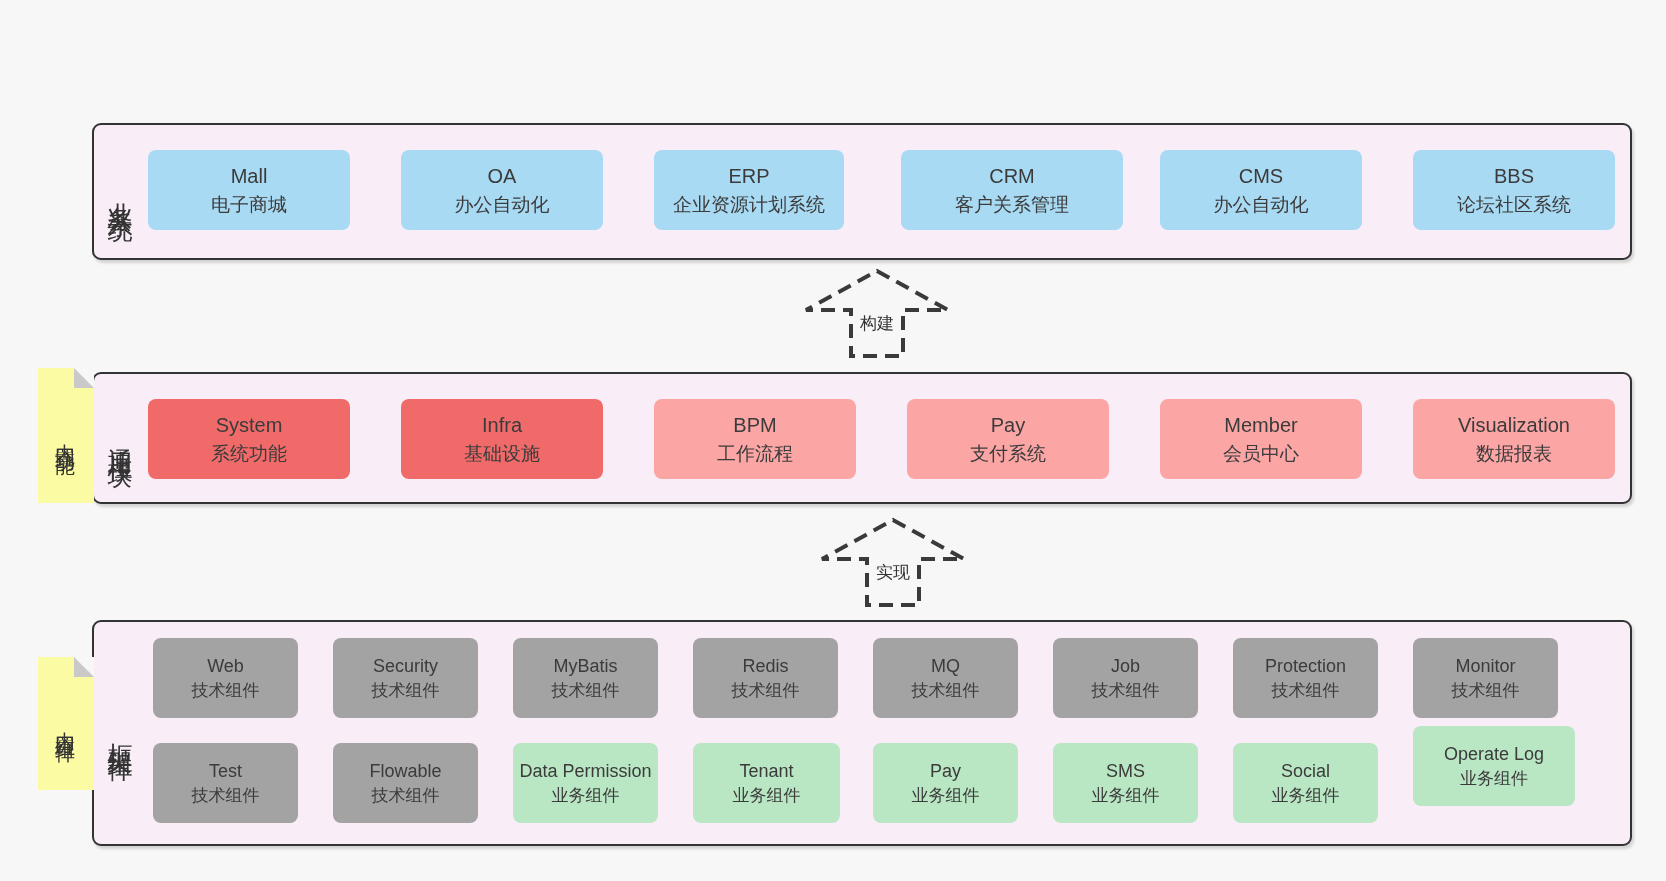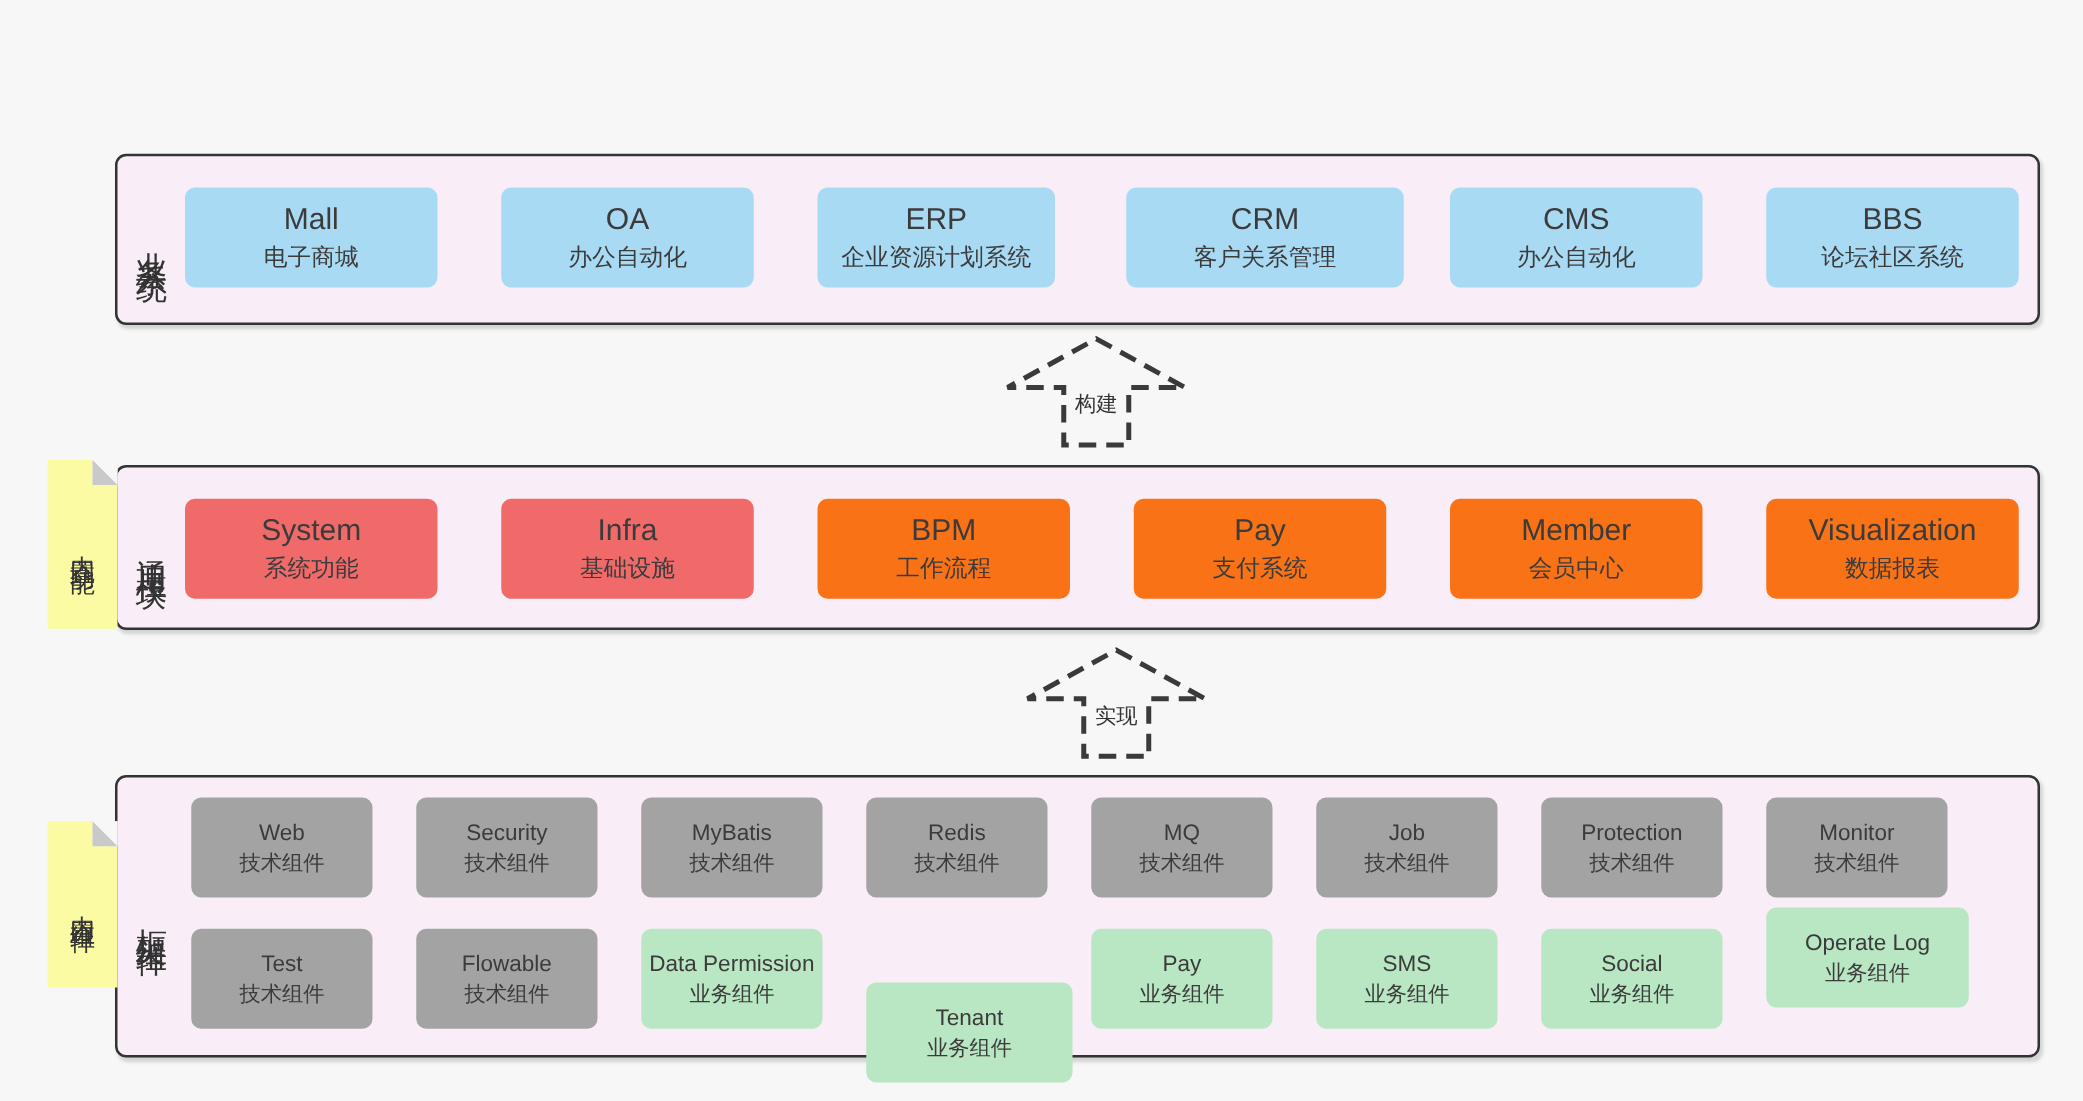--- a/index.html
+++ b/index.html
@@ -18,27 +18,27 @@
     position:absolute;left:6px;top:0;height:100%;width:42px;
     display:flex;align-items:center;justify-content:center;
     writing-mode:vertical-rl;text-orientation:upright;
     font-size:25px;letter-spacing:5px;color:#333;
   }
   .box{
     position:absolute;height:80px;border-radius:8px;
     display:flex;flex-direction:column;align-items:center;justify-content:center;
     text-align:center;line-height:1.25;padding:2px 6px;box-sizing:border-box;
   }
-  .box .t{font-size:24px;}
+  .box .t{font-size:20px;}
   .box .s{font-size:19px;margin-top:4px;}
   .box.small .t{font-size:18px;}
   .box.small .s{font-size:17px;margin-top:3px;}
   [data-variant="blue"]{background:#a9daf3;}
   [data-variant="red"]{background:#f06a6a;}
-  [data-variant="pink"]{background:#f97316;}
+  [data-variant="pink"]{background:#fca5a5;}
   [data-variant="green"]{background:#a3a3a3;}
   [data-variant="light-green"]{background:#b9e6c3;}
   .sticky{
     position:absolute;left:38px;width:56px;background:#fbfba3;z-index:3;
     display:flex;align-items:center;justify-content:center;
   }
   .sticky-mid{top:368px;height:135px;}
   .sticky-bottom{top:657px;height:133px;}
   .sticky .txt{
     writing-mode:vertical-rl;text-orientation:upright;
@@ -182,21 +182,21 @@
     <div class="s">技术组件</div>
   </div>
   <div class="box small" style="left:333px;top:743px;width:145px" data-variant="green">
     <div class="t">Flowable</div>
     <div class="s">技术组件</div>
   </div>
   <div class="box small" style="left:513px;top:743px;width:145px" data-variant="light-green">
     <div class="t">Data Permission</div>
     <div class="s">业务组件</div>
   </div>
-  <div class="box small" style="left:693px;top:786px;width:165px" data-variant="light-green">
+  <div class="box small" style="left:693px;top:743px;width:147px" data-variant="light-green">
     <div class="t">Tenant</div>
     <div class="s">业务组件</div>
   </div>
   <div class="box small" style="left:873px;top:743px;width:145px" data-variant="light-green">
     <div class="t">Pay</div>
     <div class="s">业务组件</div>
   </div>
   <div class="box small" style="left:1053px;top:743px;width:145px" data-variant="light-green">
     <div class="t">SMS</div>
     <div class="s">业务组件</div>

